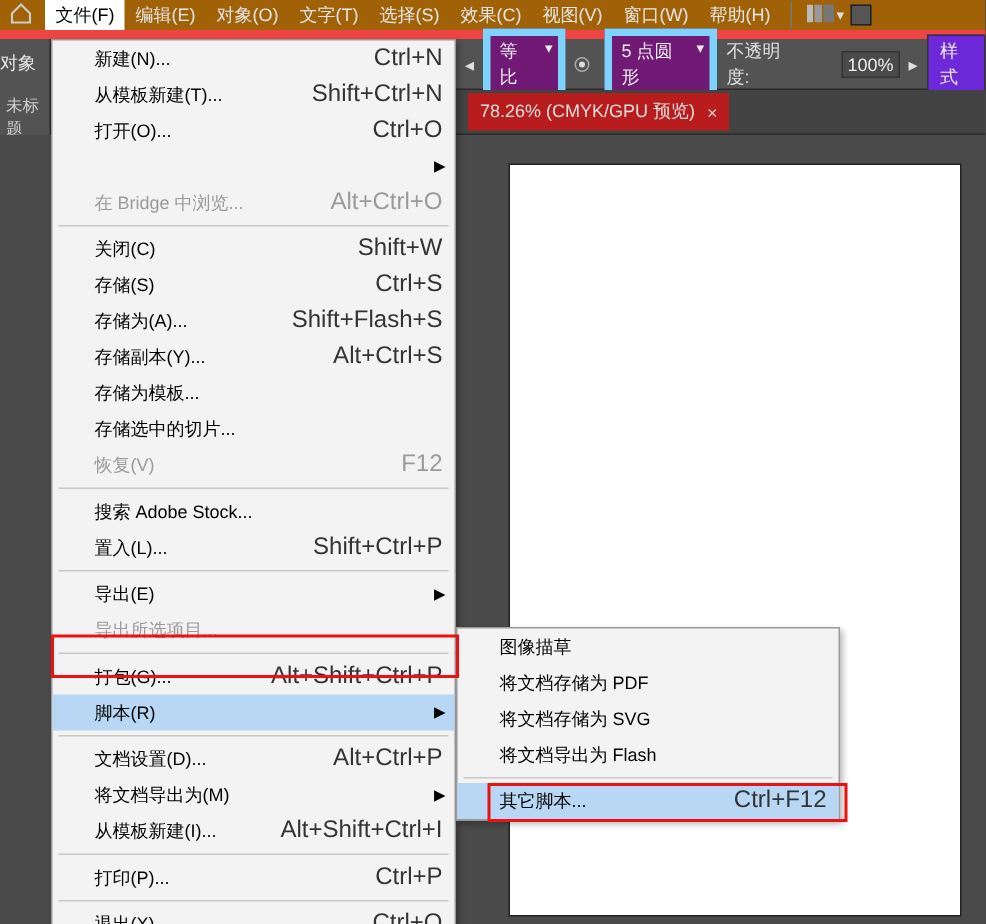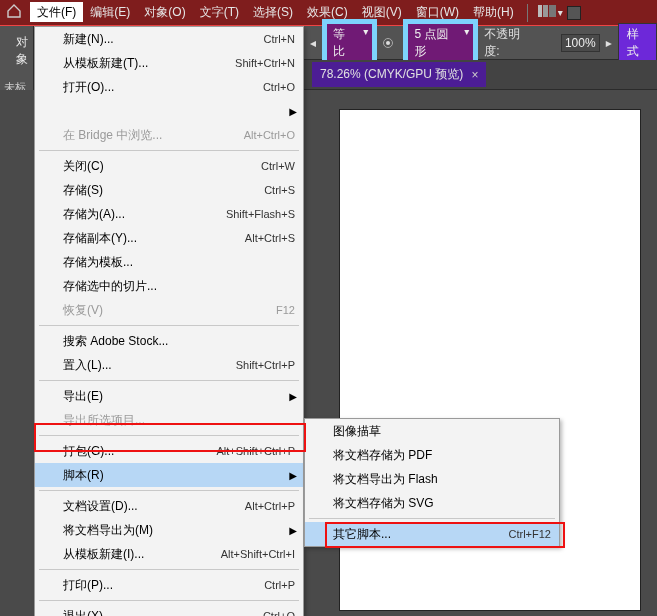--- a/index.html
+++ b/index.html
@@ -1,52 +1,52 @@
 <!DOCTYPE html>
 <html><head>
 <meta charset="utf-8">
 <style>
   * { margin:0; padding:0; box-sizing:border-box; font-family:"Microsoft YaHei","SimSun",sans-serif; }
   body { background:#4a4a4a; width:657px; height:616px; overflow:hidden; position:relative; font-size:12px; color:#e0e0e0; }
-  .menubar { background:#7f1d1d; height:26px; display:flex; align-items:center; padding-left:6px; border-bottom:1px solid #ef4444; }
+  .menubar { background:#a16207; height:26px; display:flex; align-items:center; padding-left:6px; border-bottom:6px solid #ef4444; }
   .home-icon { width:20px; color:#ccc; margin-right:4px; }
   .menubar-item { padding:3px 7px; color:#e6e6e6; cursor:default; }
   .menubar-item.active { background:#fff; color:#000; }
   .vdiv { width:1px; height:18px; background:#777; margin:0 6px; }
   .swatch { width:14px; height:14px; background:#555; border:1px solid #222; margin-left:4px; }
   .toolbar { background:#535353; height:34px; display:flex; align-items:center; padding-left:6px; border-bottom:1px solid #2b2b2b; gap:6px; }
   .tool-label { color:#e0e0e0; }
   .select { background:#701a75; border:5px solid #7dd3fc; padding:2px 18px 2px 6px; color:#eee; position:relative; }
   .select::after { content:"▾"; position:absolute; right:4px; top:2px; font-size:10px; }
   .radio { width:10px;height:10px;border-radius:50%;border:1px solid #aaa;display:inline-block;margin-right:4px;vertical-align:middle; }
   .radio.on::after{content:"";display:block;width:4px;height:4px;background:#ddd;border-radius:50%;margin:2px;}
   .numbox { background:#4a4a4a; border:1px solid #333; width:42px; padding:1px 3px; color:#eee; text-align:right;margin-left:25px; }
   .toolbtn { background:#6d28d9; border:1px solid #333; padding:2px 8px; color:#eee; }
   .tabbar { background:#434343; height:30px; display:flex; align-items:center; padding-left:8px; border-bottom:1px solid #2b2b2b; }
-  .doctab { display:flex; align-items:center; gap:8px; padding:4px 8px; background:#4c1d95; }
+  .doctab { display:flex; align-items:center; gap:8px; padding:4px 8px; background:#b91c1c; }
   .doctab .x { color:#ccc; cursor:default; }
   .canvas-area { position:absolute; left:0; right:0; top:90px; bottom:0; background:#4a4a4a; }
   .canvas { position:absolute; left:340px; top:20px; width:300px; height:500px; background:#fff; box-shadow:0 0 0 1px #222; }
   
   .menu { position:absolute; background:#f3f3f3; border:1px solid #9a9a9a; box-shadow:2px 2px 4px rgba(0,0,0,.28); color:#000; }
   .file-menu { left:34px; top:26px; width:270px; }
   .sub-menu  { left:304px; top:418px; width:256px; }
   .mi { display:flex; align-items:center; height:24px; padding:0 8px 0 28px; position:relative; }
   .mi.hover { background:#b7d7f5; }
   .mi.disabled { color:#9a9a9a; }
   .mi .lbl { flex:1; }
-  .mi .sc  { color:#333; font-size:11px; }
+  .mi .sc  { color:#333; font-size:16px; }
   .mi.disabled .sc { color:#9a9a9a; }
   .mi .arrow { position:absolute; right:6px; font-size:10px; }
   .sep { height:1px; background:#c8c8c8; margin:3px 4px; }
   .redbox { position:absolute; border:2px solid #e11; pointer-events:none; }
   .red1 { left:34px; top:423px; width:272px; height:29px; }
   .red2 { left:325px; top:522px; width:240px; height:26px; }
   .left-strip { position:absolute; left:0; top:26px; width:34px; bottom:0; background:#535353; border-right:1px solid #2b2b2b; }
-  .left-strip .lbl1 { display:block; padding:8px 16px; font-size:12px; color:#e8e8e8; }
+  .left-strip .lbl1 { display:block; padding:8px 0; font-size:12px; color:#e8e8e8; }
   .left-strip .lbl2 { display:block; padding:4px 4px; font-size:11px; color:#cfcfcf; }
 </style>
 </head>
 <body>
 
 <div class="menubar">
   <span class="home-icon">
     <svg width="16" height="14" viewBox="0 0 16 14">
         <path d="M2 7 L8 1 L14 7 L14 13 L2 13 Z" fill="none" stroke="#ccc" stroke-width="1.4"></path>
       </svg>
@@ -107,21 +107,21 @@
     <div class="mi">
       <span class="arrow">▶</span>
     </div>
     <div class="mi disabled">
       <span class="lbl">在 Bridge 中浏览...</span>
       <span class="sc">Alt+Ctrl+O</span>
     </div>
     <div class="sep"></div>
     <div class="mi">
       <span class="lbl">关闭(C)</span>
-      <span class="sc">Ctrl+W</span>
+      <span class="sc">Shift+W</span>
     </div>
     <div class="mi">
       <span class="lbl">存储(S)</span>
       <span class="sc">Ctrl+S</span>
     </div>
     <div class="mi">
       <span class="lbl">存储为(A)...</span>
       <span class="sc">Shift+Flash+S</span>
     </div>
     <div class="mi">
@@ -189,24 +189,24 @@
   </div>
 
 <div class="menu sub-menu" id="sub-menu">
     <div class="mi">
       <span class="lbl">图像描草</span>
     </div>
     <div class="mi">
       <span class="lbl">将文档存储为 PDF</span>
     </div>
     <div class="mi">
+      <span class="lbl">将文档存储为 SVG</span>
+    </div>
+    <div class="mi">
       <span class="lbl">将文档导出为 Flash</span>
-    </div>
-    <div class="mi">
-      <span class="lbl">将文档存储为 SVG</span>
     </div>
     <div class="sep"></div>
     <div class="mi hover">
       <span class="lbl">其它脚本...</span>
       <span class="sc">Ctrl+F12</span>
     </div>
   </div>
 
 <div class="redbox red1"></div>
 <div class="redbox red2"></div>

